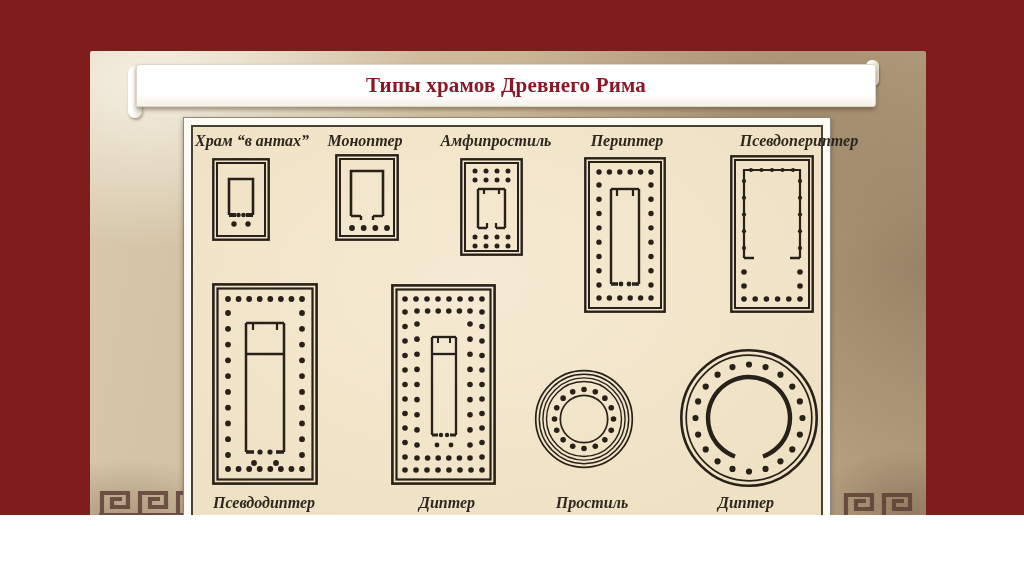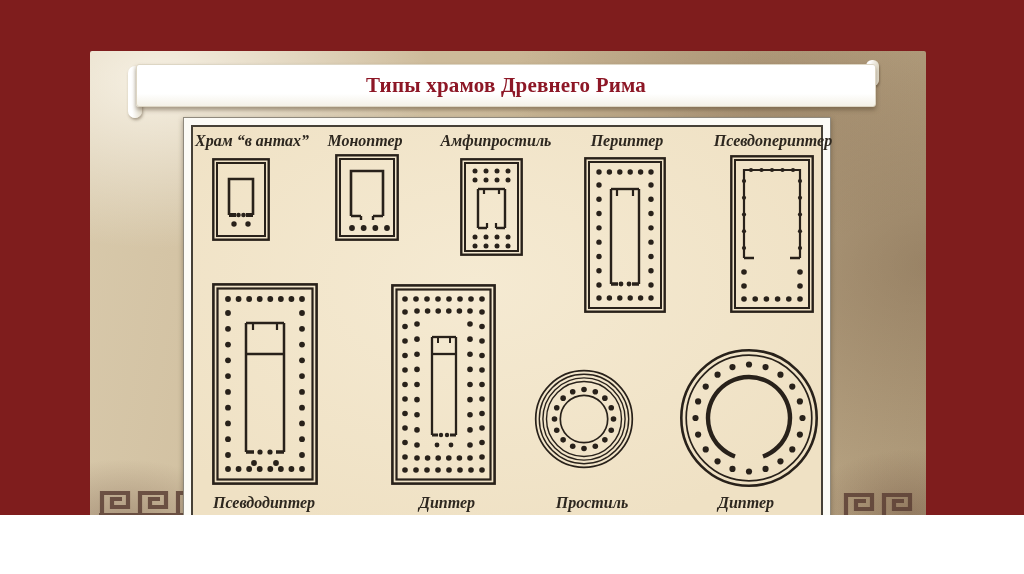--- a/index.html
+++ b/index.html
@@ -57,21 +57,21 @@
     <span class="title">Типы храмов Древнего Рима</span>
   </div>
 
   <div class="panel">
     <div class="panel-inner">
 
       <div class="lbl" style="left:2px;top:7px;width:106px">Храм “в антах”</div>
       <div class="lbl" style="left:122px;top:7px;width:100px">Моноптер</div>
       <div class="lbl" style="left:241px;top:7px;width:124px">Амфипростиль</div>
       <div class="lbl" style="left:372px;top:7px;width:124px">Периптер</div>
-      <div class="lbl" style="left:517px;top:7px;width:126px">Псевдопериптер</div>
+      <div class="lbl" style="left:543px;top:7px;width:126px">Псевдопериптер</div>
       <div class="lbl" style="left:11px;top:369px;width:120px">Псевдодиптер</div>
       <div class="lbl" style="left:204px;top:369px;width:100px">Диптер</div>
       <div class="lbl" style="left:349px;top:369px;width:100px">Простиль</div>
       <div class="lbl" style="left:503px;top:369px;width:100px">Диптер</div>
 
       <svg id="p1" class="plan-svg" style="left:19px;top:31px" width="58" height="83">
           <rect x="1.3" y="1.3" width="55.4" height="80.4" stroke="#28211a" stroke-width="2.4" fill="none"></rect>
           <rect x="5" y="5" width="48" height="73" stroke="#28211a" stroke-width="2" fill="none"></rect>
           <path d="M17,57 V21 H41 V57" stroke="#28211a" stroke-width="2.6" fill="none"></path>
           <path d="M17,57 h7 M41,57 h-7" stroke="#28211a" stroke-width="4" fill="none"></path>

